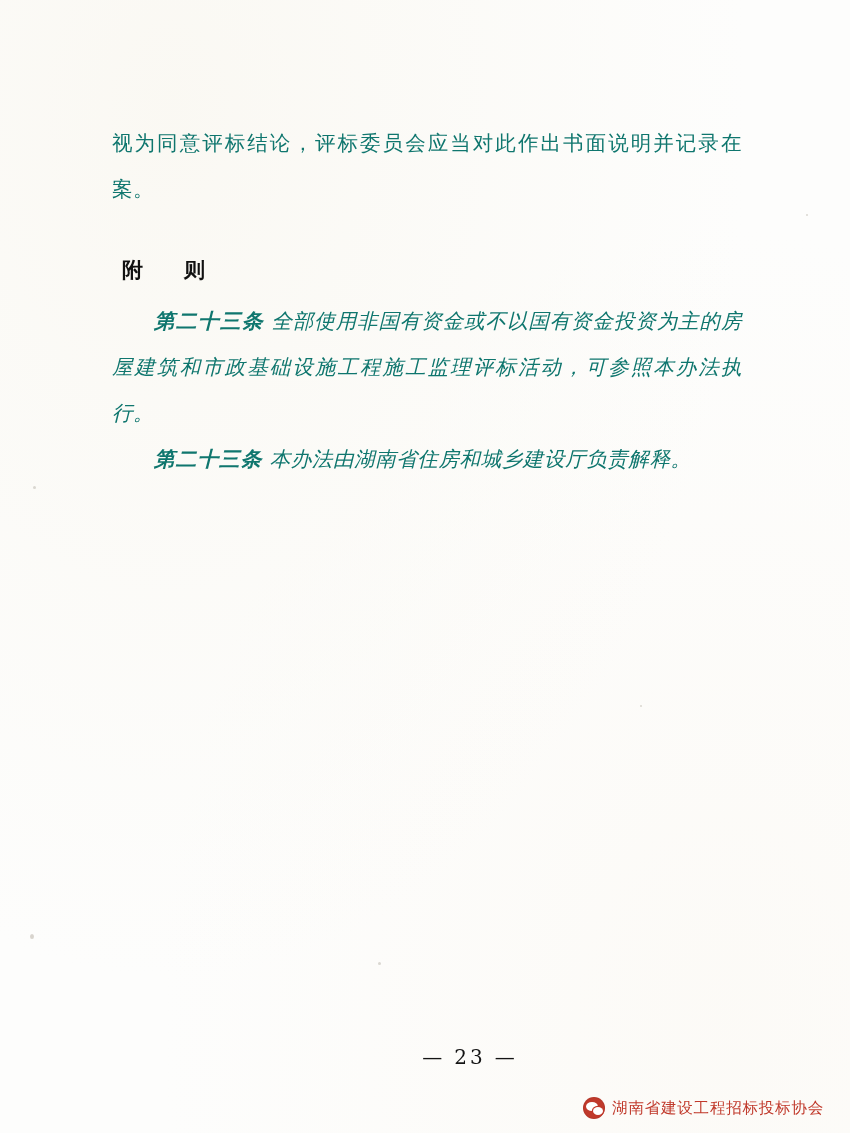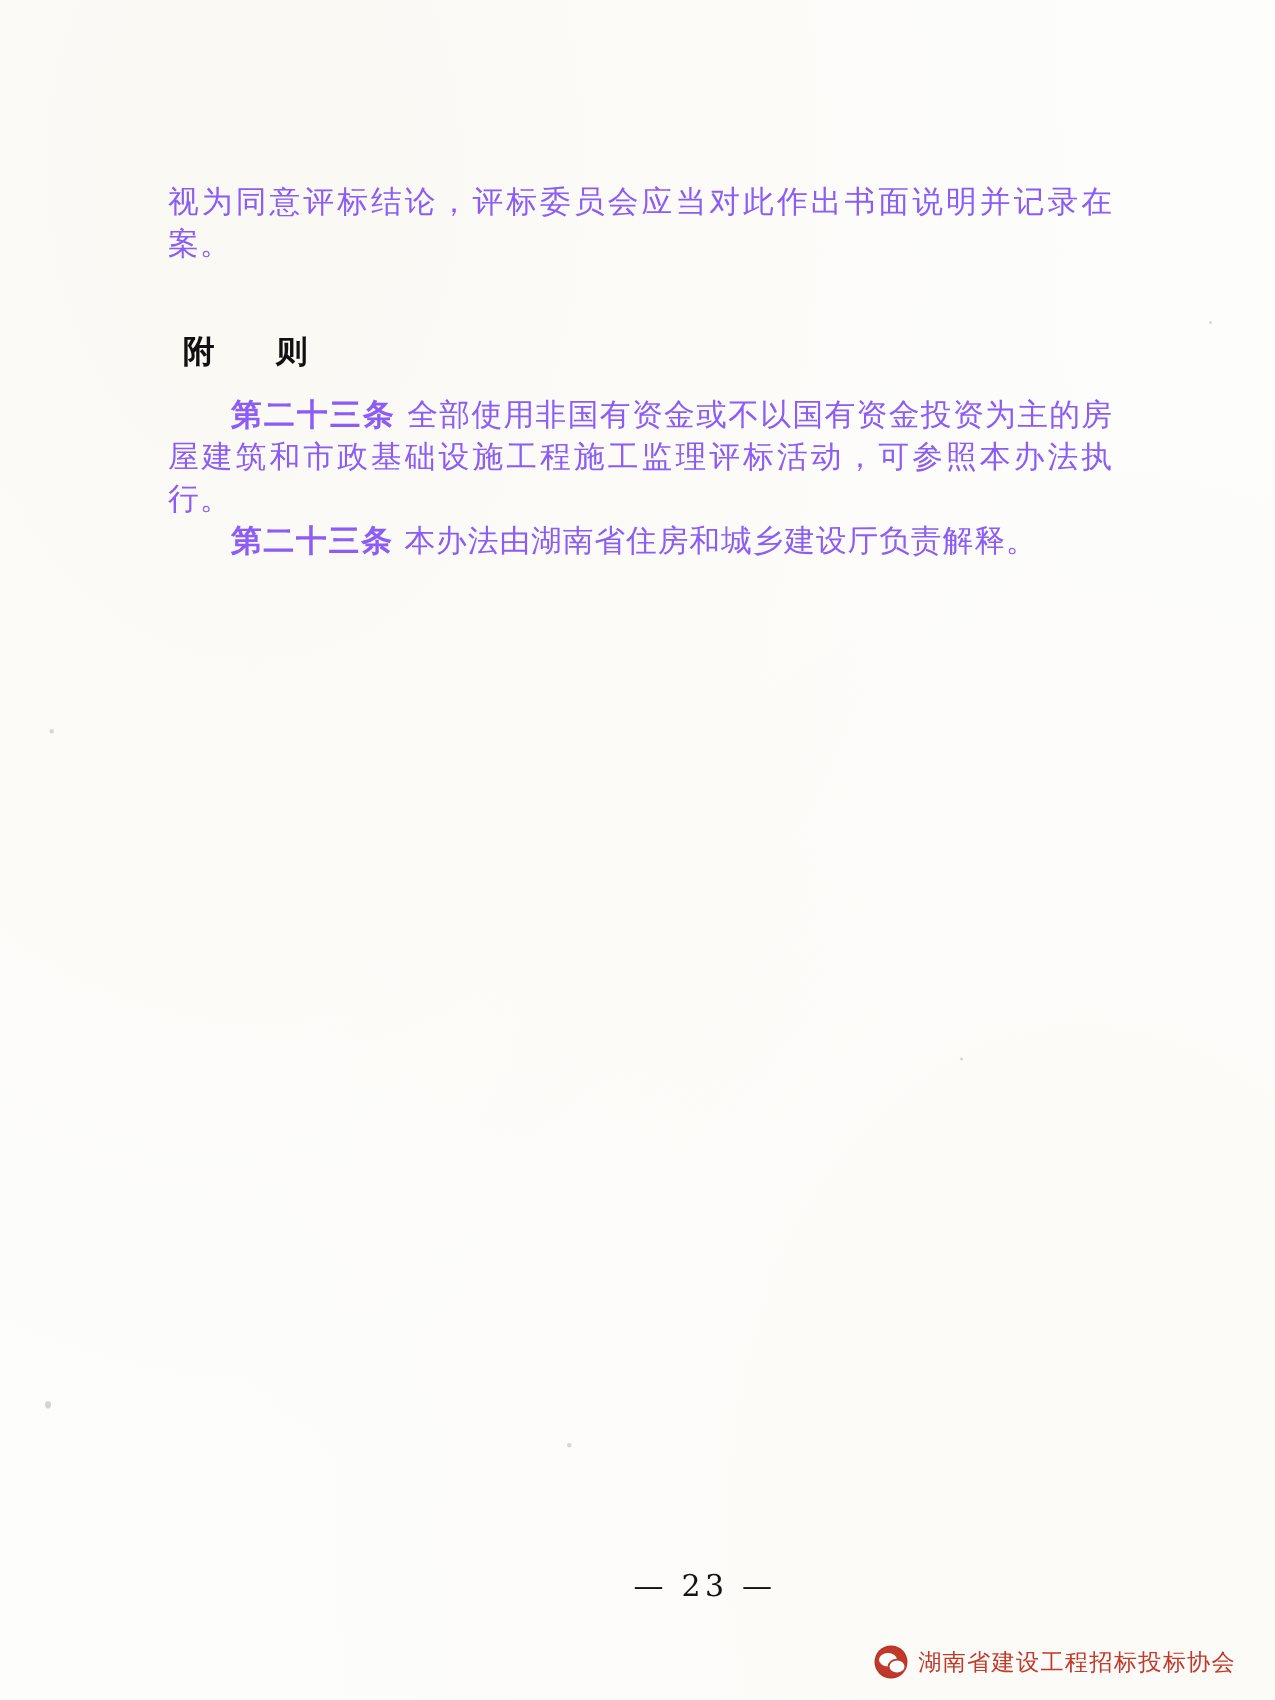--- a/index.html
+++ b/index.html
@@ -31,29 +31,30 @@
     pointer-events: none;
   }
   .content {
     position: absolute;
     left: 112px;
     top: 120px;
     width: 630px;
   }
   .para {
     font-size: 20.5px;
-    line-height: 28px;
+    line-height: 46px;
     letter-spacing: 0.6px;
     text-align: justify;
     text-justify: inter-ideograph;
-    color: #8b5cf6;
+    color: #0f766e;
     margin: 0;
   }
   .para.indent {
     text-indent: 2.05em;
+    font-style: italic;
   }
   .section-title {
     font-size: 21px;
     font-weight: bold;
     letter-spacing: 10px;
     margin: 44px 0 14px 0;
     padding-left: 10px;
     color: #111;
   }
   .article-label {

